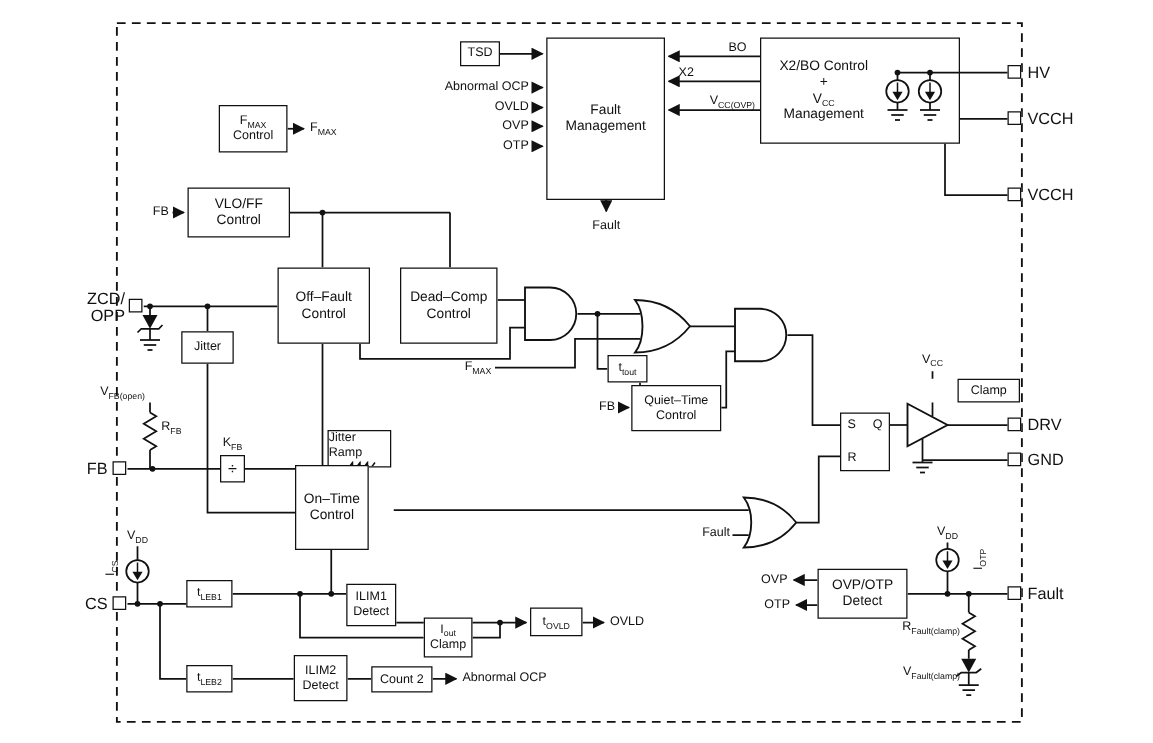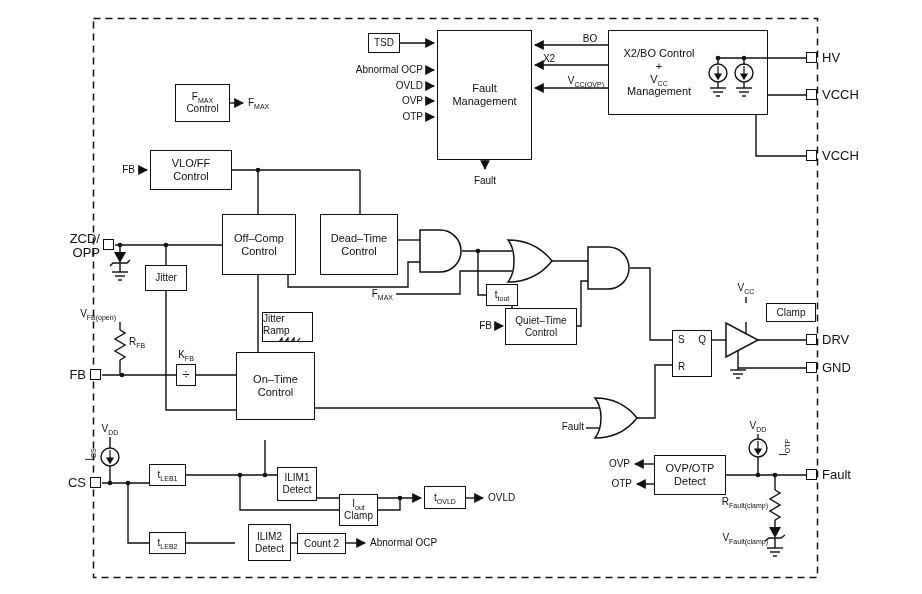--- a/index.html
+++ b/index.html
@@ -224,41 +224,41 @@
     <div><span>F</span><sub>MAX</sub></div>
     <div>Control</div>
   </div>
 
   <div class="box" style="left:150px;top:150px;width:82px;height:40px">
     <div>VLO/FF</div>
     <div>Control</div>
   </div>
 
   <div class="box" style="left:222px;top:214px;width:74px;height:61px">
-    <div>Off–Comp</div>
+    <div>Off–Fault</div>
     <div>Control</div>
   </div>
 
   <div class="box" style="left:320px;top:214px;width:78px;height:61px">
-    <div>Dead–Time</div>
+    <div>Dead–Comp</div>
     <div>Control</div>
   </div>
 
   <div class="box sm" style="left:145px;top:265px;width:42px;height:26px">
     <div>Jitter</div>
   </div>
 
-  <div class="box sm" style="left:262px;top:312px;width:51px;height:30px">
+  <div class="box sm" style="left:262px;top:344px;width:51px;height:30px">
     <div>Jitter Ramp</div>
     <svg width="26" height="10">
       <polyline points="1,9 7,1 7,9 13,1 13,9 19,1 19,9 25,1" fill="none" stroke="#111" stroke-width="1.2"></polyline>
     </svg>
   </div>
 
-  <div class="box" style="left:236px;top:352px;width:79px;height:68px">
+  <div class="box" style="left:236px;top:372px;width:59px;height:68px">
     <div>On–Time</div>
     <div>Control</div>
   </div>
 
   <div class="box sm" style="left:486px;top:284px;width:32px;height:22px">
     <div><span>t</span><sub>tout</sub></div>
   </div>
 
   <div class="box sm" style="left:505px;top:308px;width:72px;height:37px">
     <div>Quiet–Time</div>
@@ -281,21 +281,21 @@
 
   <div class="box sm" style="left:149px;top:532px;width:37px;height:22px">
     <div><span>t</span><sub>LEB2</sub></div>
   </div>
 
   <div class="box sm" style="left:277px;top:467px;width:40px;height:34px">
     <div>ILIM1</div>
     <div>Detect</div>
   </div>
 
-  <div class="box sm" style="left:248px;top:524px;width:43px;height:37px">
+  <div class="box sm" style="left:235px;top:524px;width:43px;height:37px">
     <div>ILIM2</div>
     <div>Detect</div>
   </div>
 
   <div class="box sm" style="left:339px;top:494px;width:39px;height:32px">
     <div><span>I</span><sub>out</sub></div>
     <div>Clamp</div>
   </div>
 
   <div class="box sm" style="left:424px;top:486px;width:42px;height:23px">

